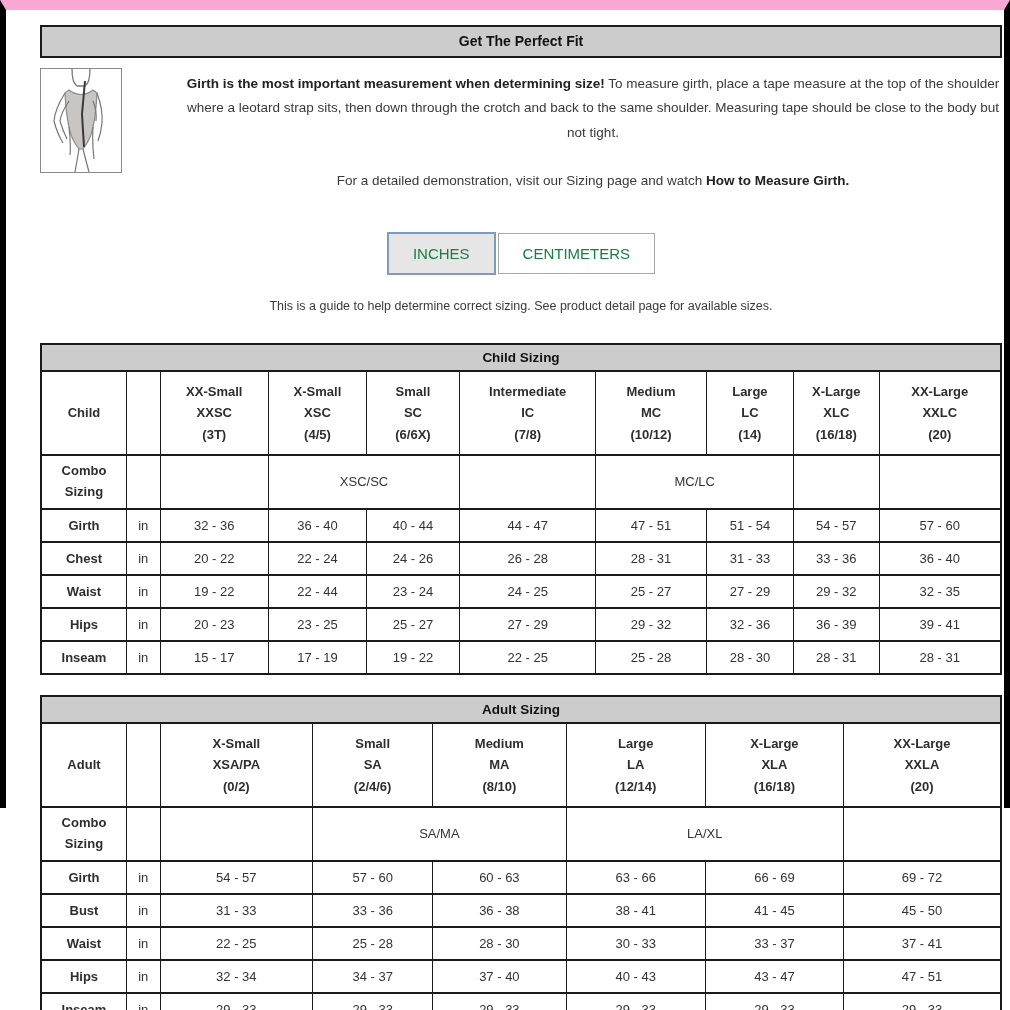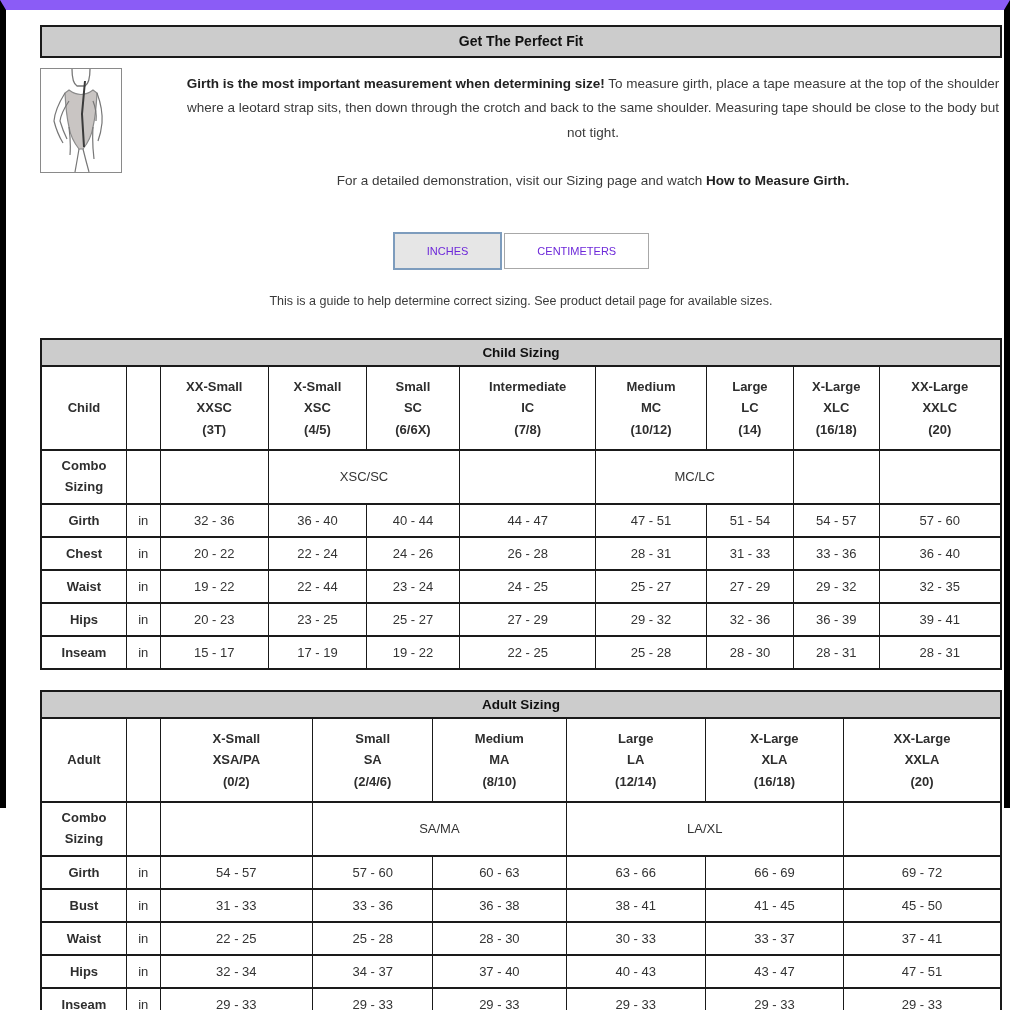--- a/index.html
+++ b/index.html
@@ -4,21 +4,21 @@
 <style>
   * { box-sizing: border-box; }
   html, body { margin: 0; padding: 0; background: #ffffff; }
   body {
     width: 1010px; height: 1010px; overflow: hidden;
     font-family: "Liberation Sans", "DejaVu Sans", sans-serif;
     color: #3a3a3a;
   }
   .frame {
     width: 1010px; height: 808px;
-    border-top: 10px solid #8b5cf6;
+    border-top: 10px solid #f9a8d4;
     border-left: 6px solid #000;
     border-right: 6px solid #000;
     background: #fff;
   }
   .content { padding: 15px 2px 0 34px; }
 
   
   .title-bar {
     background: #cccccc;
     border: 2px solid #1a1a1a;
@@ -52,23 +52,23 @@
     font-size: 13.5px;
     text-align: center;
     color: #3a3a3a;
   }
   .demo b { color: #222; }
 
   
   .unit-toggle { text-align: center; margin-top: 44px; }
   .btn {
     font-family: "Liberation Sans", sans-serif;
-    font-size: 11px;
-    color: #6d28d9;
-    padding: 11px 32px;
+    font-size: 15px;
+    color: #15803d;
+    padding: 11px 24px;
     cursor: pointer;
     vertical-align: middle;
   }
   .btn-active {
     background: #e6e6e6;
     border: 2px solid #7d9cbd;
   }
   .btn-plain {
     background: #ffffff;
     border: 1px solid #a8a8a8;

